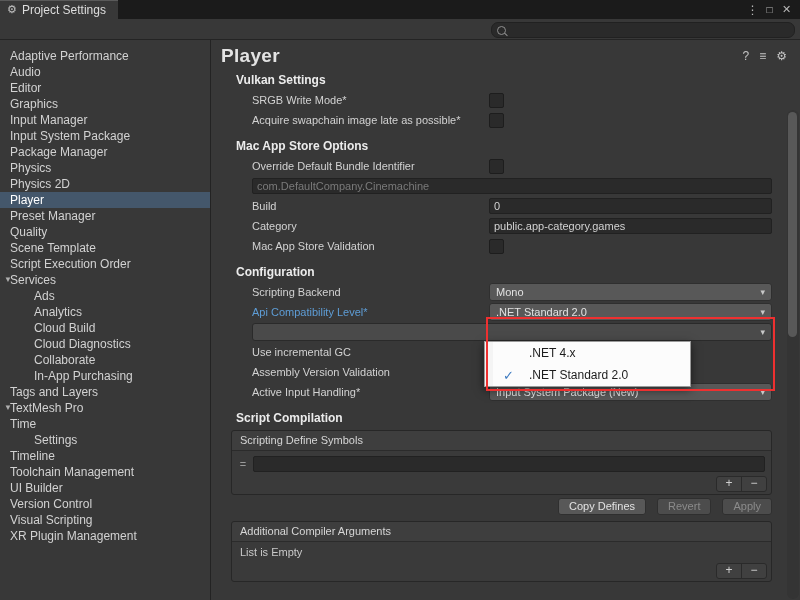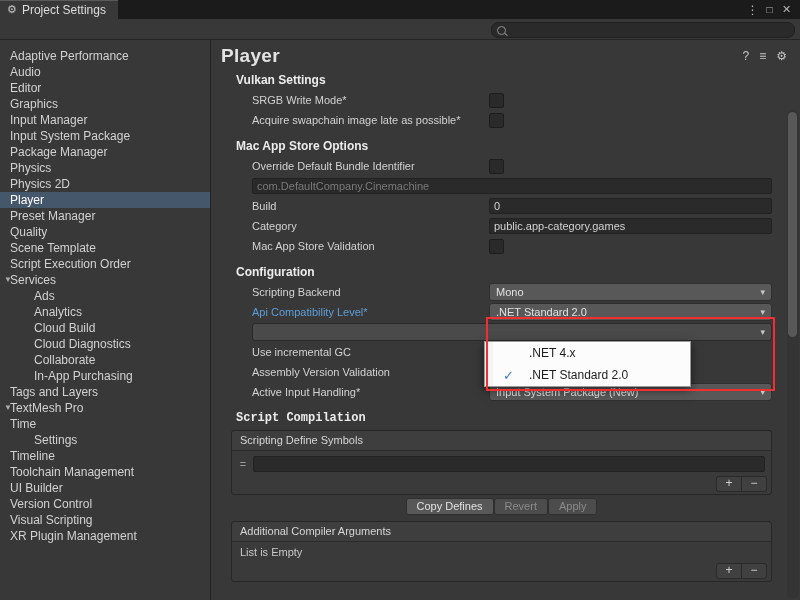--- a/index.html
+++ b/index.html
@@ -51,33 +51,33 @@
       display:flex;align-items:center;justify-content:center;color:var(--check,#3d7ac0);font-size:11px;}
   .tf{flex:1;height:14px;background:#2a2a2a;border:1px solid #212121;border-radius:2px;color:#d2d2d2;
       font-size:11px;font-family:inherit;padding:0 4px;min-width:0;outline:none;}
   .row.disabled .tf{color:#7a7a7a;}
   .dropdown{flex:1;height:16px;background:#585858;border:1px solid #2f2f2f;border-radius:3px;display:flex;
       align-items:center;padding:0 6px;font-size:11px;color:#e2e2e2;min-width:0;}
   .dd-label{white-space:nowrap;overflow:hidden;}
   .dd-arrow{margin-left:auto;font-size:9px;color:#c8c8c8;padding-left:4px;}
   .row.disabled .dropdown{background:#4a4a4a;color:#7a7a7a;border-color:#2a2a2a;}
   
-  .sc .group-heading{margin-top:6px;font-family:Liberation Mono, monospace;}
+  .sc .group-heading{margin-top:6px;}
   .listbox{margin:2px 28px 0 20px;background:#3a3a3a;border:1px solid #272727;border-radius:3px;}
   .listbox.mt6{margin-top:6px;}
   .listbox-header{height:19px;line-height:19px;padding-left:8px;font-size:11px;color:#d6d6d6;
       border-bottom:1px solid #2b2b2b;background:#3e3e3e;border-radius:3px 3px 0 0;}
   .listbox-row{display:flex;align-items:center;gap:5px;padding:5px 6px 3px 6px;}
   .handle{color:#9a9a9a;font-size:11px;width:10px;text-align:center;flex:none;}
   .listbox-empty{height:20px;line-height:20px;padding-left:8px;font-size:11px;color:#c9c9c9;}
   .listbox-footer{display:flex;justify-content:flex-end;padding:1px 4px 2px;}
   .mini-btns{display:flex;background:#404040;border:1px solid #2a2a2a;border-radius:3px;overflow:hidden;}
   .mini-btn{width:24px;height:14px;line-height:13px;text-align:center;color:#cfcfcf;font-size:12px;cursor:default;}
   .mini-btn + .mini-btn{border-left:1px solid #2a2a2a;}
-  .btn-row{display:flex;justify-content:center;gap:0;margin:3px 28px 0 20px;}
+  .btn-row{display:flex;justify-content:flex-end;gap:11px;margin:3px 28px 0 20px;}
   .btn{height:17px;line-height:15px;padding:0 10px;background:#585858;border:1px solid #2f2f2f;border-radius:3px;
       color:#e2e2e2;font-size:11px;font-family:inherit;}
   .btn.disabled{color:#8b8b8b;background:#4c4c4c;}
   
   .vscroll{position:absolute;top:70px;right:1px;bottom:1px;width:12px;background:#343434;border-radius:6px;}
   .thumb{position:absolute;top:2px;left:1px;width:9px;height:225px;background:#585858;border-radius:5px;}
   
   .popup{position:absolute;left:484px;top:341px;width:197px;background:#f4f4f4;border:1px solid #9a9a9a;
       box-shadow:0 3px 9px rgba(0,0,0,.55);z-index:40;padding-left:8px;}
   .popup-item{height:22px;display:flex;align-items:center;font-size:12px;color:#1c1c1c;background:#fcfcfc;}

